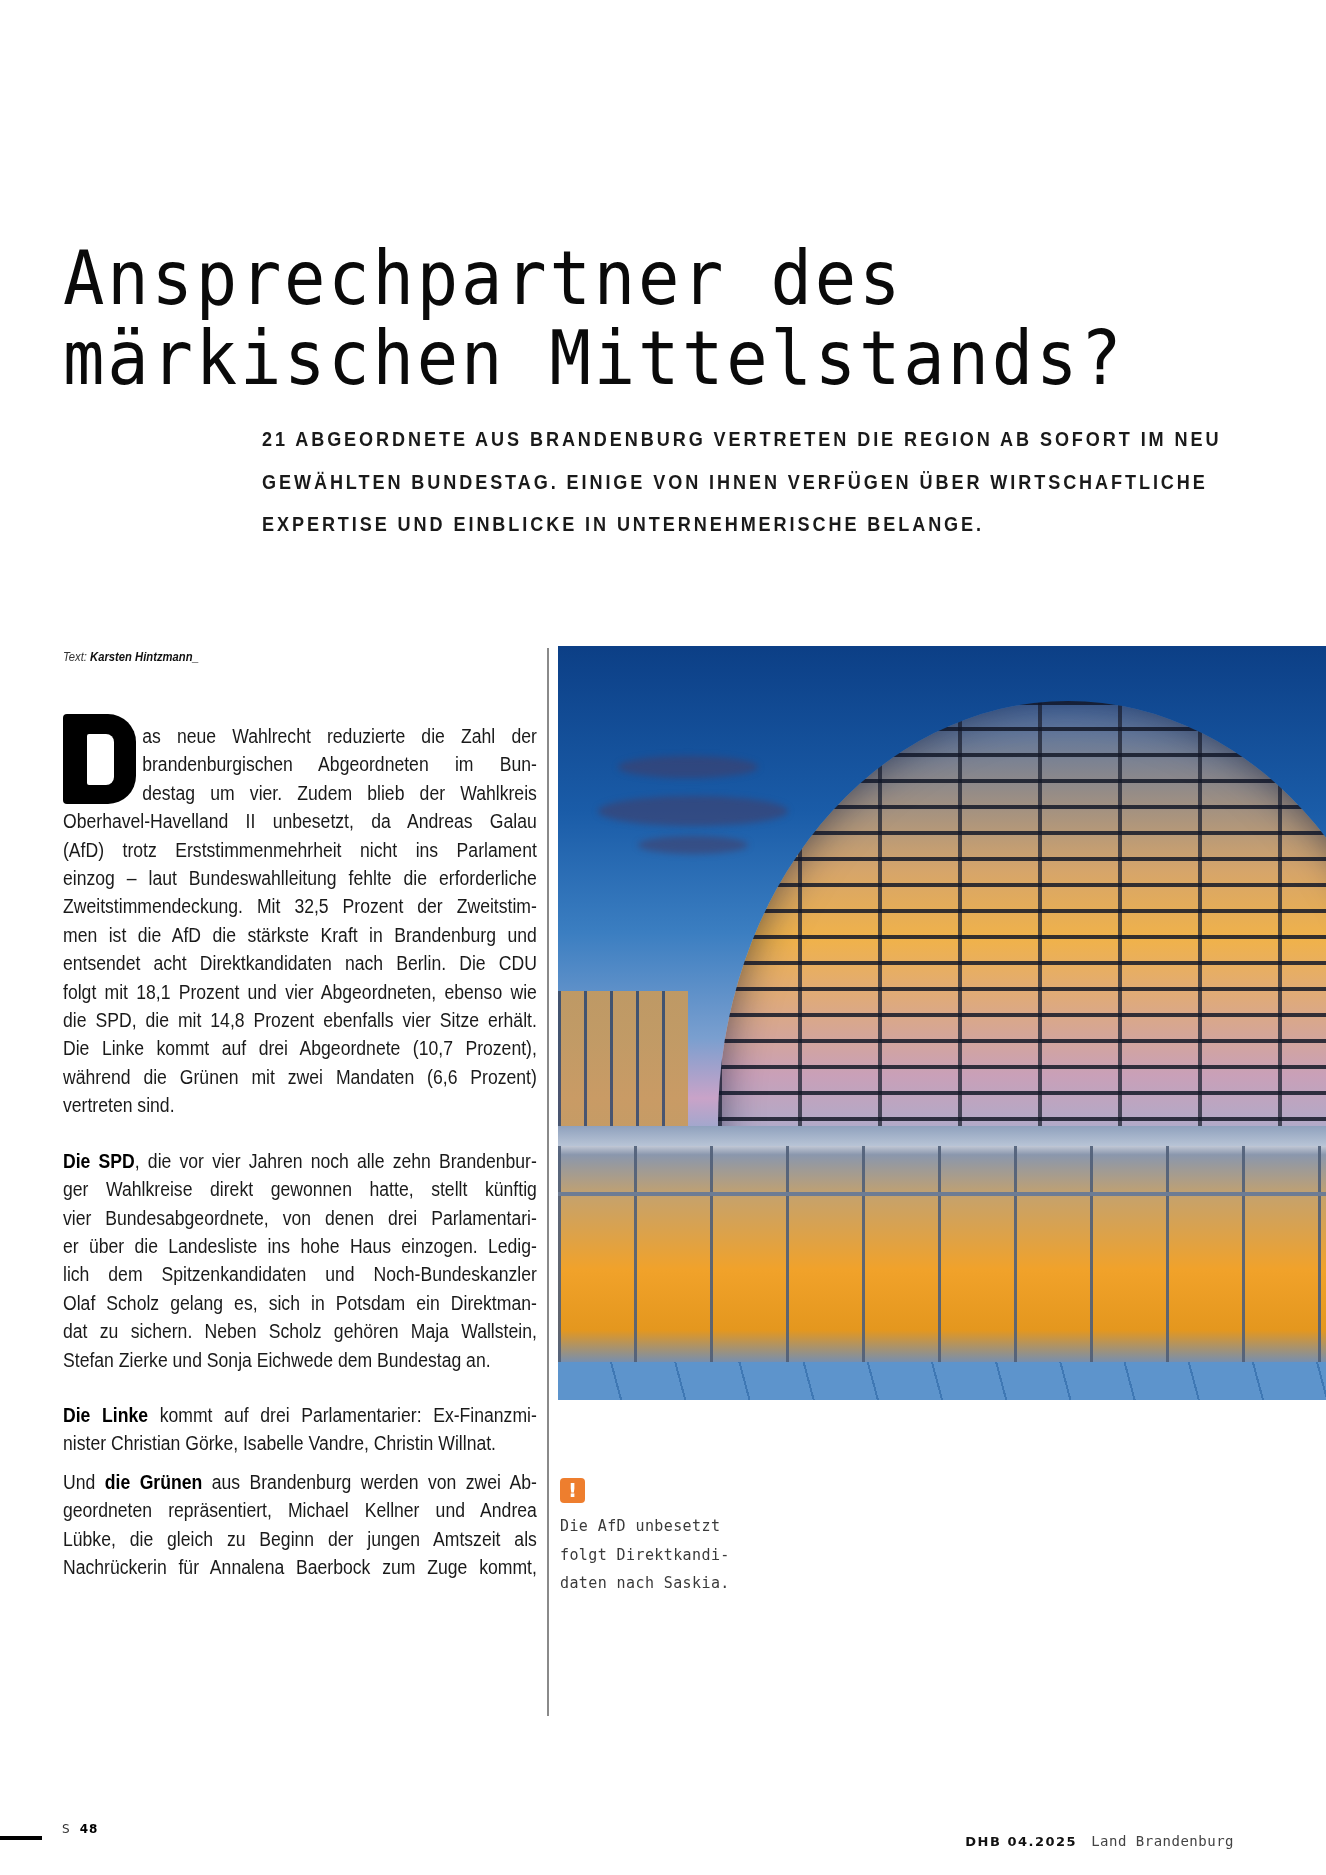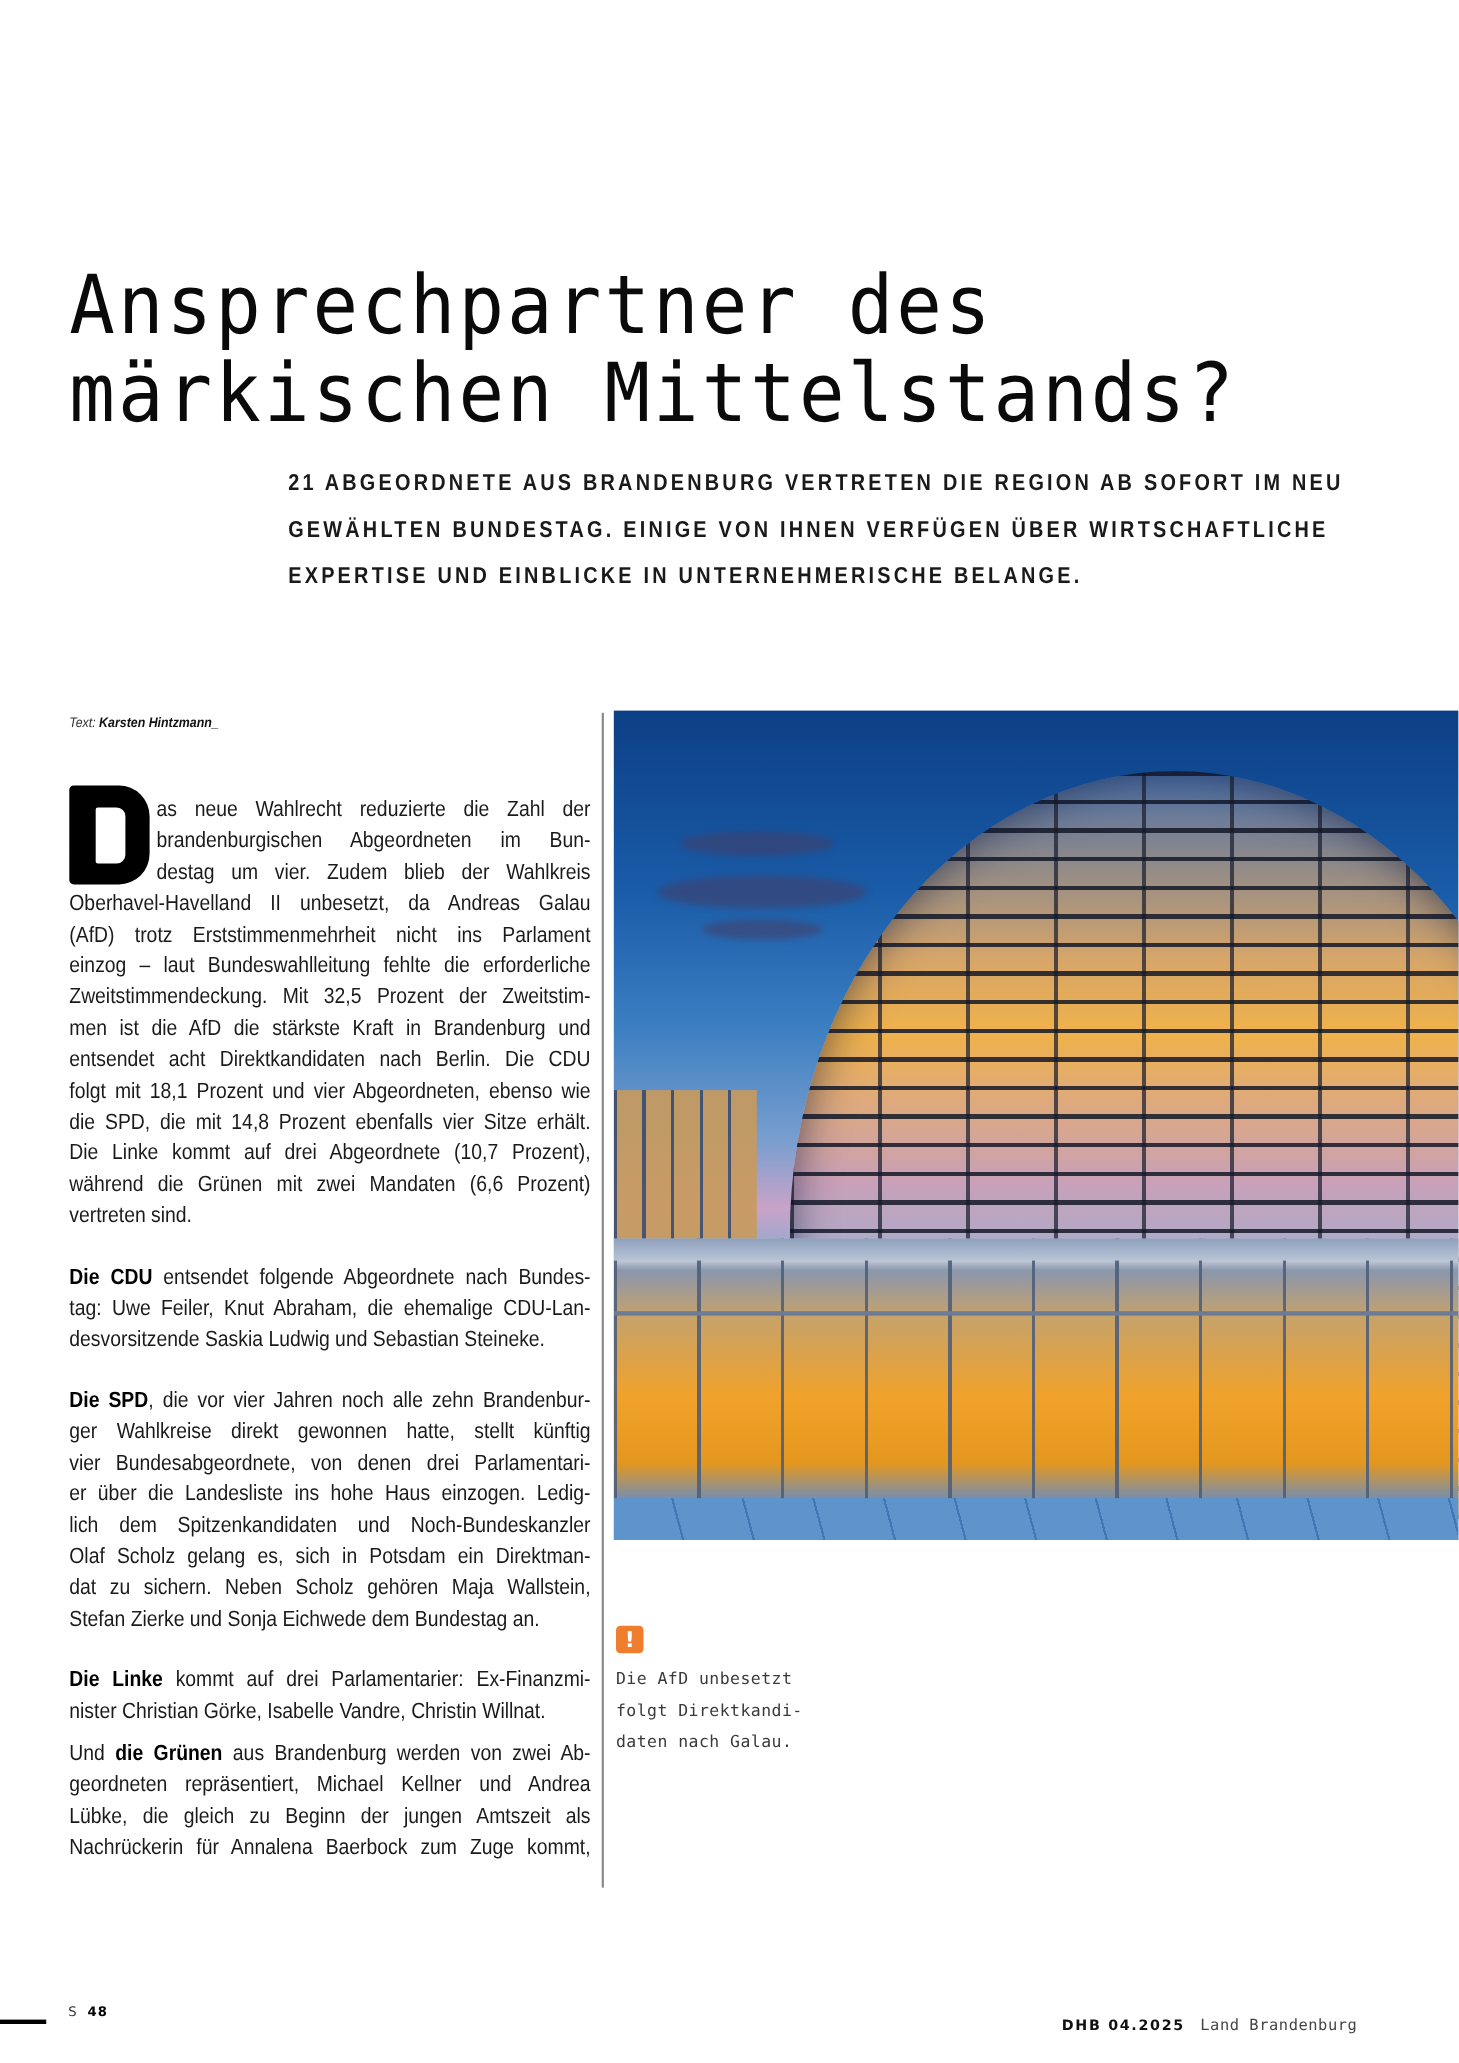--- a/index.html
+++ b/index.html
@@ -161,25 +161,20 @@
     <span class="line">Zweitstimmendeckung. Mit 32,5 Prozent der Zweitstim-</span>
     <span class="line">men ist die AfD die stärkste Kraft in Brandenburg und</span>
     <span class="line">entsendet acht Direktkandidaten nach Berlin. Die CDU</span>
     <span class="line">folgt mit 18,1 Prozent und vier Abgeordneten, ebenso wie</span>
     <span class="line">die SPD, die mit 14,8 Prozent ebenfalls vier Sitze erhält.</span>
     <span class="line">Die Linke kommt auf drei Abgeordnete (10,7 Prozent),</span>
     <span class="line">während die Grünen mit zwei Mandaten (6,6 Prozent)</span>
     <span class="line last">vertreten sind.</span>
   </p>
 
-  <p>
-    <span class="line"><b>Die CDU</b><span> entsendet folgende Abgeordnete nach Bundes-</span></span>
-    <span class="line">tag: Uwe Feiler, Knut Abraham, die ehemalige CDU-Lan-</span>
-    <span class="line last">desvorsitzende Saskia Ludwig und Sebastian Steineke.</span>
-  </p>
 
   <p>
     <span class="line"><b>Die SPD</b><span>, die vor vier Jahren noch alle zehn Brandenbur-</span></span>
     <span class="line">ger Wahlkreise direkt gewonnen hatte, stellt künftig</span>
     <span class="line">vier Bundesabgeordnete, von denen drei Parlamentari-</span>
     <span class="line">er über die Landesliste ins hohe Haus einzogen. Ledig-</span>
     <span class="line">lich dem Spitzenkandidaten und Noch-Bundeskanzler</span>
     <span class="line">Olaf Scholz gelang es, sich in Potsdam ein Direktman-</span>
     <span class="line">dat zu sichern. Neben Scholz gehören Maja Wallstein,</span>
     <span class="line last">Stefan Zierke und Sonja Eichwede dem Bundestag an.</span>
@@ -207,21 +202,21 @@
   <div class="side-building"></div>
   <div class="dome"></div>
   <div class="lower-building"></div>
   <div class="floor"></div>
 </div>
 
 <div class="alert-badge">!</div>
 <div class="caption">
   <span>Die AfD unbesetzt</span>
   <span>folgt Direktkandi-</span>
-  <span>daten nach Galau.</span>
+  <span>daten nach Saskia.</span>
 </div>
 
 <div class="footer-rule"></div>
 <div class="folio">
   <span class="pfx">S</span><span class="num">48</span>
 </div>
 <div class="footer-right">
   <span class="mag">DHB 04.2025</span><span class="section">Land Brandenburg</span>
 </div>
 

